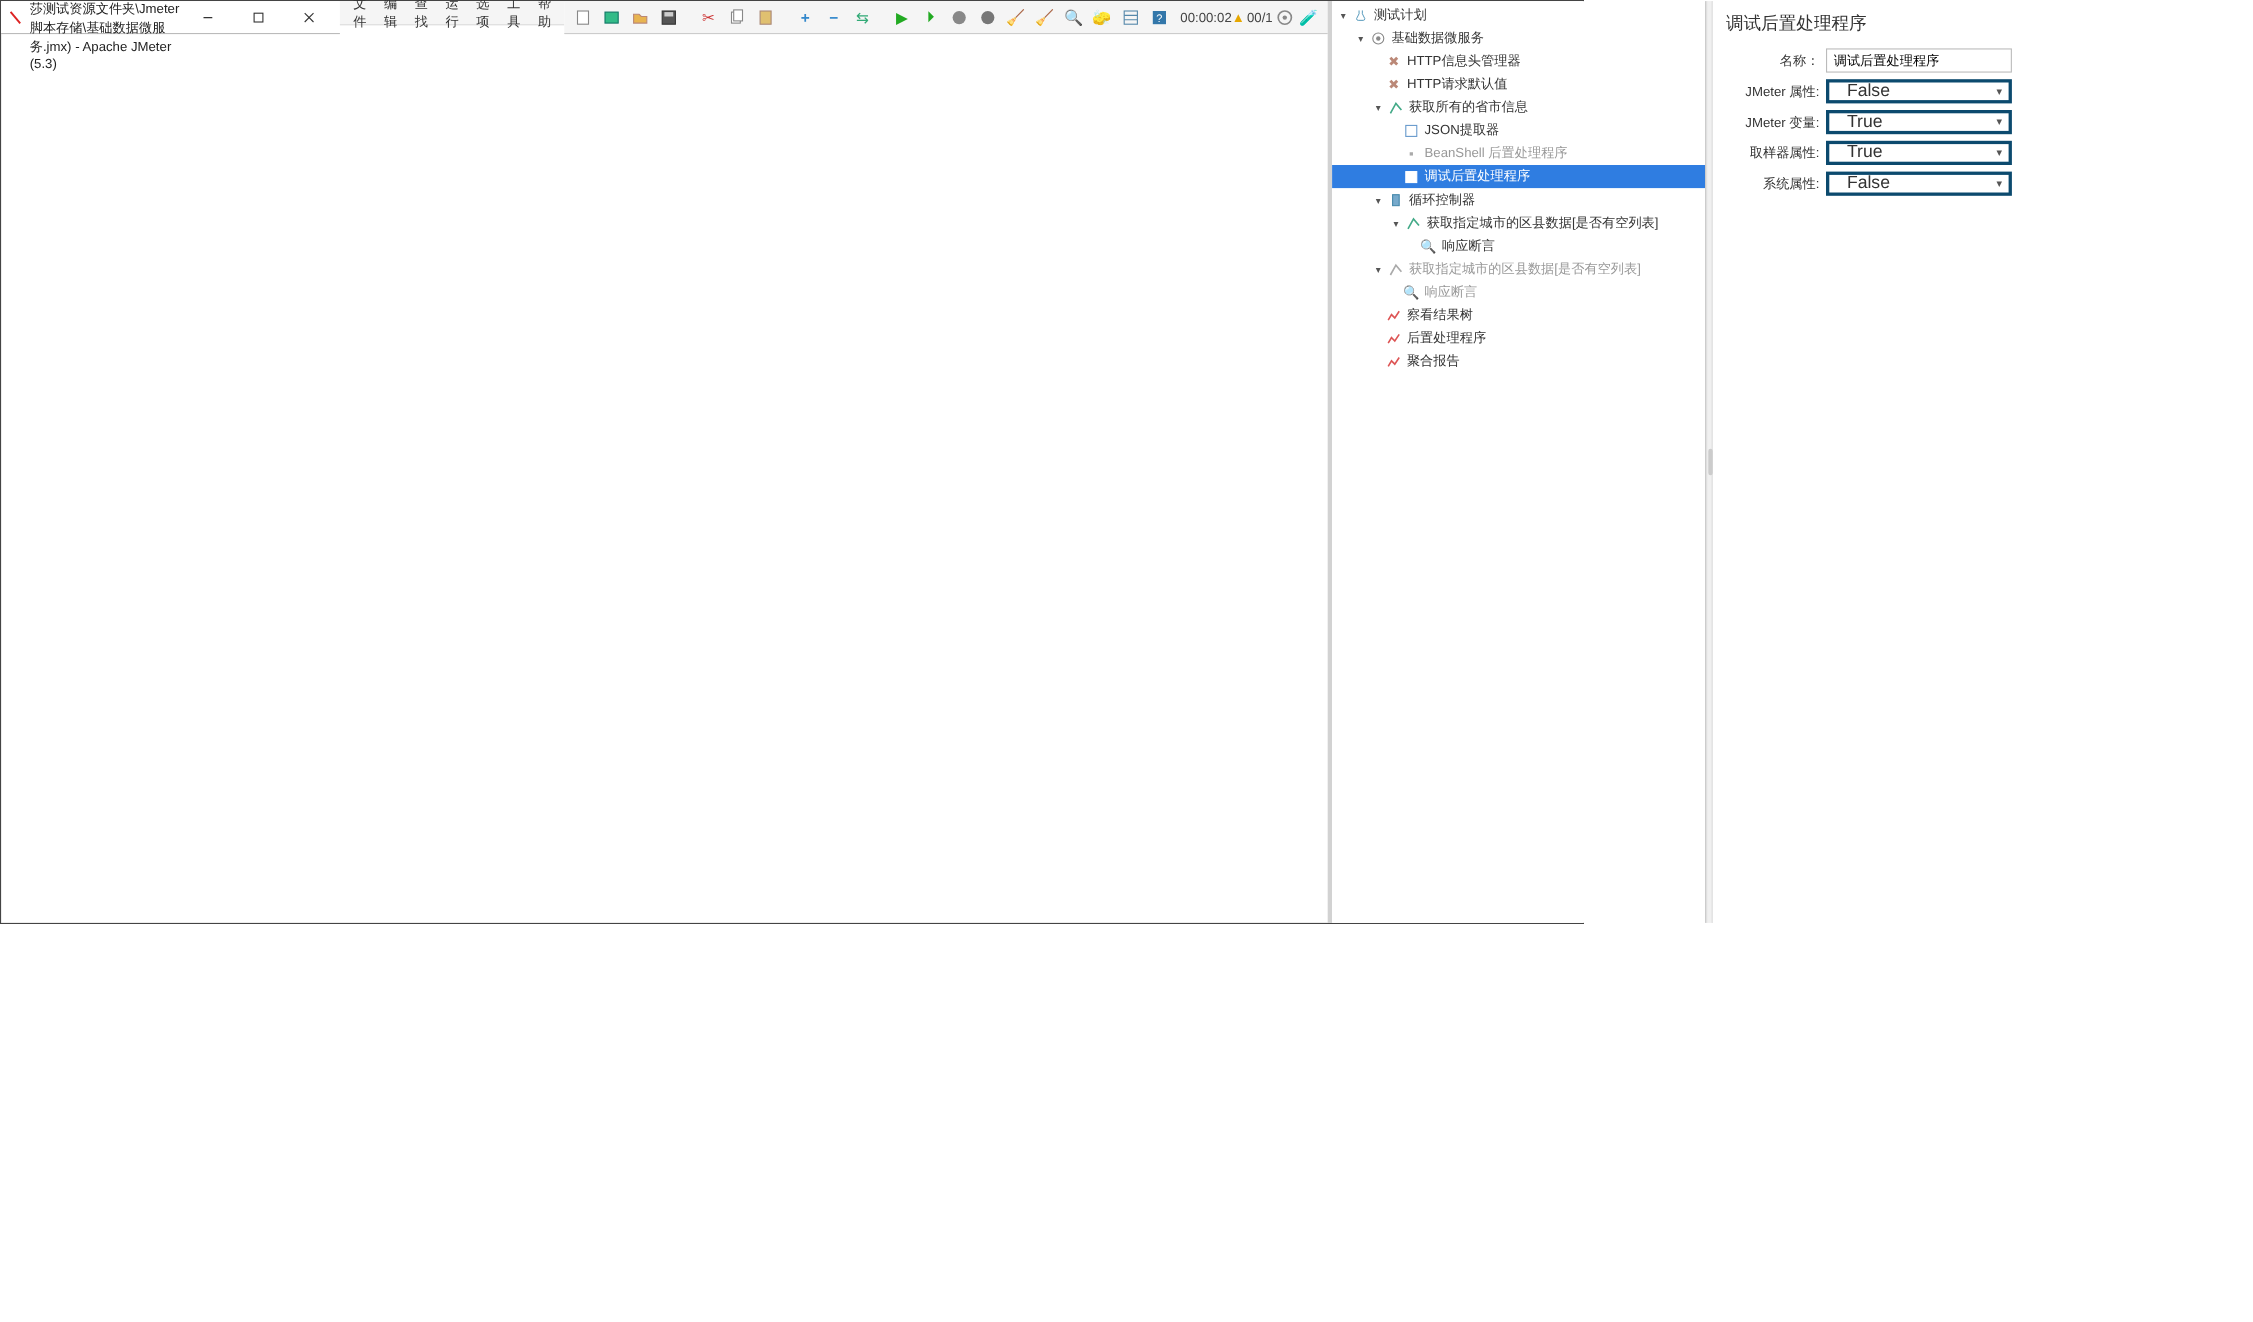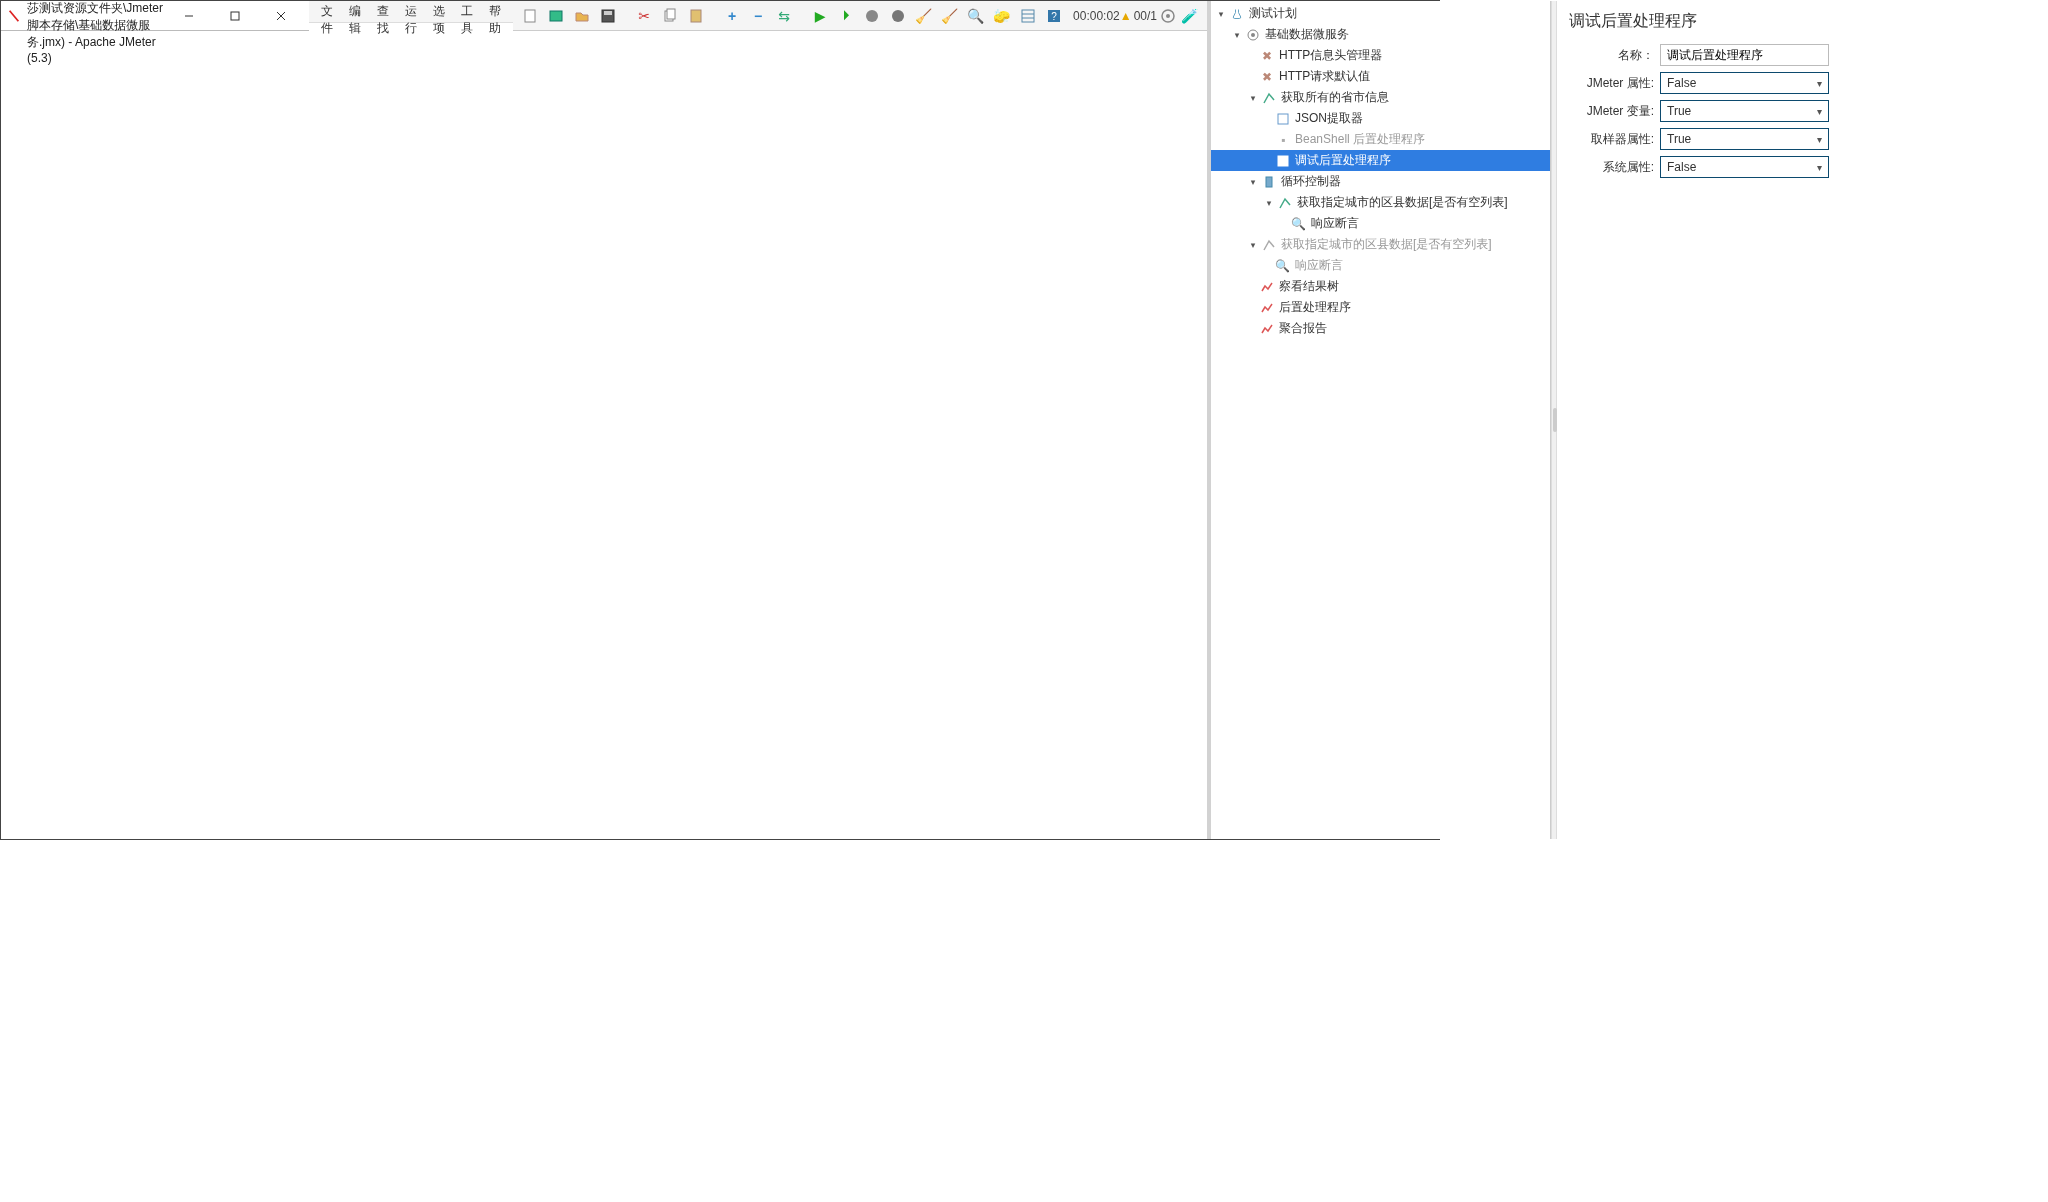--- a/index.html
+++ b/index.html
@@ -3,21 +3,21 @@
 <meta charset="utf-8">
 <style>
 * { box-sizing: border-box; margin: 0; padding: 0; }
 body { font-family: "Microsoft YaHei", "Segoe UI", Tahoma, sans-serif; font-size: 12px; background: #fff; color: #333; overflow: hidden; }
 .window { width: 1440px; height: 840px; display: flex; border: 1px solid #444; position: relative; }
 .titlebar { height: 30px; background: #fff; display: flex; align-items: center; padding: 0 6px; border-bottom: 1px solid #bbb; }
 .titlebar .app-icon { width: 14px; height: 14px; margin-right: 6px; display:inline-block; }
 .titlebar .title-text { flex: 1; font-size: 12px; color: #222; }
 .titlebar .win-controls { display: flex; gap: 2px; }
 .titlebar .win-btn { width: 44px; height: 28px; display: flex; align-items: center; justify-content: center; cursor: default; }
-.menubar { height: 22px; background: #f5f5f5; display: flex; padding: 0 4px; border-bottom: 1px solid #ddd; font-size: 12px; }
+.menubar { height: 22px; background: #f5f5f5; display: flex; align-items: center; padding: 0 4px; border-bottom: 1px solid #ddd; font-size: 12px; }
 .menubar .menu-item { padding: 2px 8px; cursor: default; }
 .toolbar { height: 30px; background: #f5f5f5; display: flex; align-items: center; padding: 0 6px; border-bottom: 1px solid #ccc; gap: 4px; }
 .toolbar .tb-btn { width: 22px; height: 22px; display: flex; align-items: center; justify-content: center; cursor: default; border-radius: 2px; font-size: 14px; }
 .toolbar .tb-sep { width: 6px; }
 .toolbar .tb-spacer { flex: 1; }
 .toolbar .tb-right { display: flex; align-items: center; font-size: 12px; color: #444; }
 .main { flex: 1; display: flex; min-height: 0; }
 .tree-panel { width: 340px; border-right: 1px solid #ccc; overflow-y: auto; background: #fff; padding-top: 2px; position: relative; }
 .tree-node { display: flex; align-items: center; height: 21px; padding-right: 4px; cursor: default; white-space: nowrap; }
 .tree-node.selected { background: #2f7de1; color: #fff; }
@@ -25,21 +25,21 @@
 .tree-toggle { width: 12px; text-align: center; font-size: 9px; color: #555; margin-right: 2px; flex-shrink:0;}
 .tree-icon { width: 16px; height: 16px; margin-right: 4px; display: flex; align-items: center; justify-content: center; font-size: 12px; flex-shrink:0;}
 .tree-label { font-size: 12px; }
 .divider { width: 6px; background: #f0f0f0; cursor: col-resize; border-left: 1px solid #ddd; border-right: 1px solid #ddd; position:relative;}
 .divider::after{content:"";position:absolute;left:1px;top:50%;width:4px;height:24px;background:#ccc;border-radius:2px;transform:translateY(-50%);}
 .content-panel { flex: 1; background: #fff; padding: 8px 12px; overflow-y: auto; }
 .content-title { font-size: 16px; color: #333; margin-bottom: 10px; padding: 2px 0; }
 .form-row { display: flex; align-items: center; margin-bottom: 6px; gap: 6px; }
 .form-label { width: 85px; text-align: right; font-size: 12px; color: #333; flex-shrink: 0; }
 .form-input { flex: 1; height: 22px; border: 1px solid #bbb; padding: 0 6px; font-size: 12px; background: #fff; }
-.form-select { flex: 1; height: 22px; border: 1px solid #0c4a6e; background: #fff; position: relative; display: flex; align-items: center; padding: 0 20px 0 6px; font-size: 12px; cursor: default; }
+.form-select { flex: 1; height: 22px; border: 3px solid #0c4a6e; background: #fff; position: relative; display: flex; align-items: center; padding: 0 20px 0 16px; font-size: 16px; cursor: default; }
 .form-select::after { content: "▾"; position: absolute; right: 6px; top: 50%; transform: translateY(-50%); font-size: 10px; color: #555; }
 .left-strip { width: 4px; background: #d2d2d2; }
 .ic-flask svg{width:12px;height:12px;}
 </style>
 </head>
 <body>
 
 <div class="window">
 
   <div class="titlebar">

